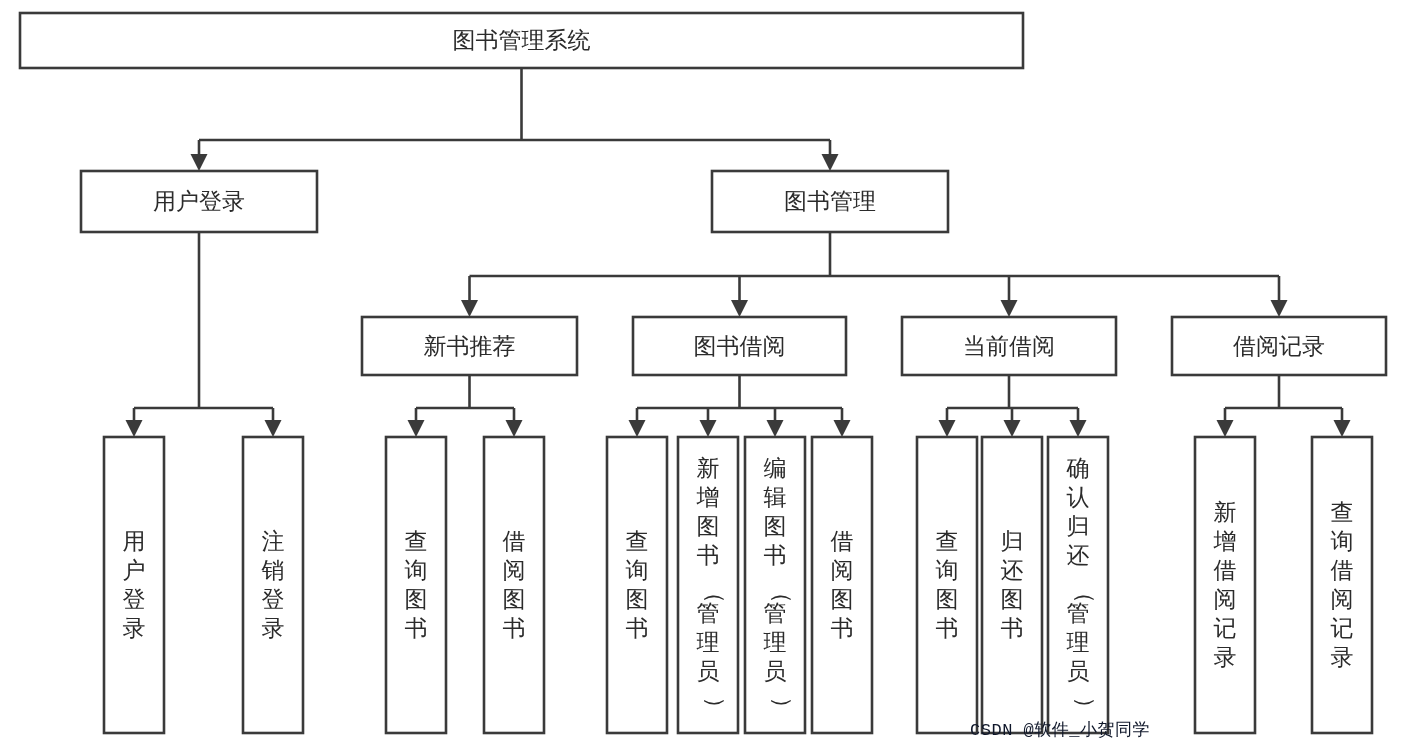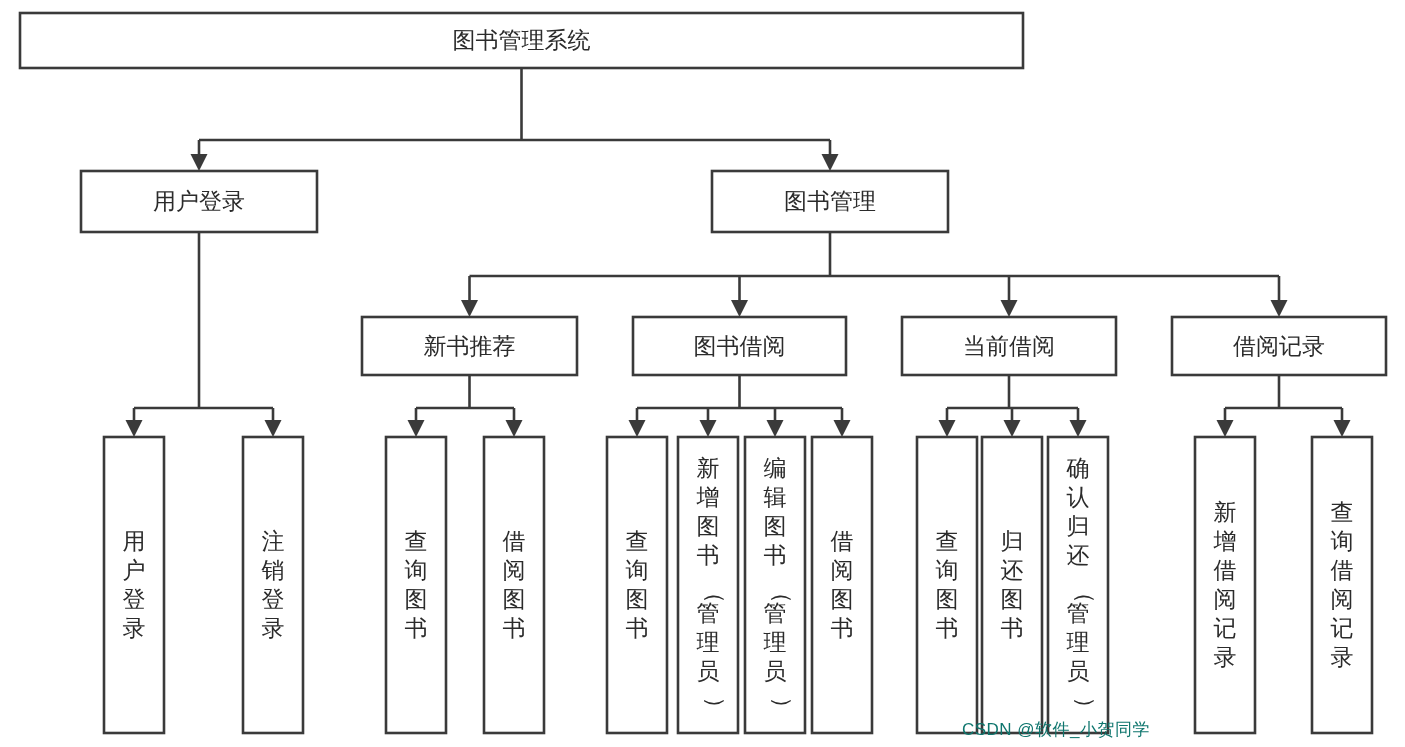--- a/index.html
+++ b/index.html
@@ -53,23 +53,23 @@
   .node-label-v {
     font-family: "DejaVu Sans", "Liberation Sans", sans-serif;
     font-size: 23px;
     fill: #2b2b2b;
     text-anchor: middle;
   }
   .watermark {
     position: absolute;
     right: 10px;
     bottom: 6px;
-    font-family: Liberation Sans, sans-serif;
+    font-family: Liberation Mono, monospace;
     font-size: 17px;
-    color: #0f766e;
+    color: #0f172a;
     white-space: nowrap;
     pointer-events: none;
     letter-spacing: 0.5px;
   }
 </style>
 </head>
 <body>
 
 <div id="diagram-root">
   <svg class="diagram-canvas" viewBox="0 0 1405 747">

